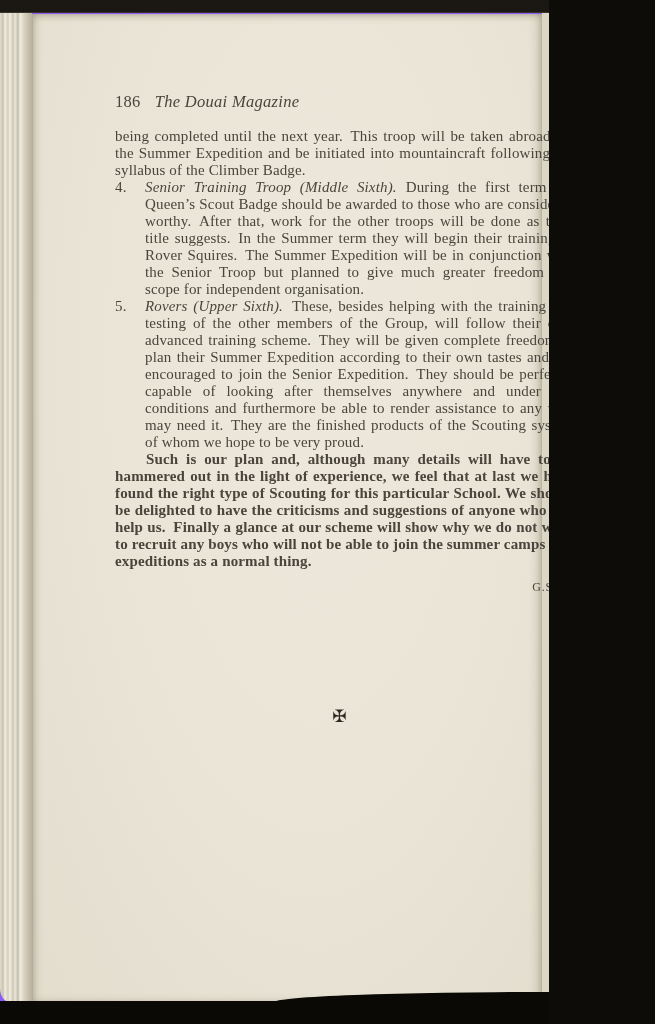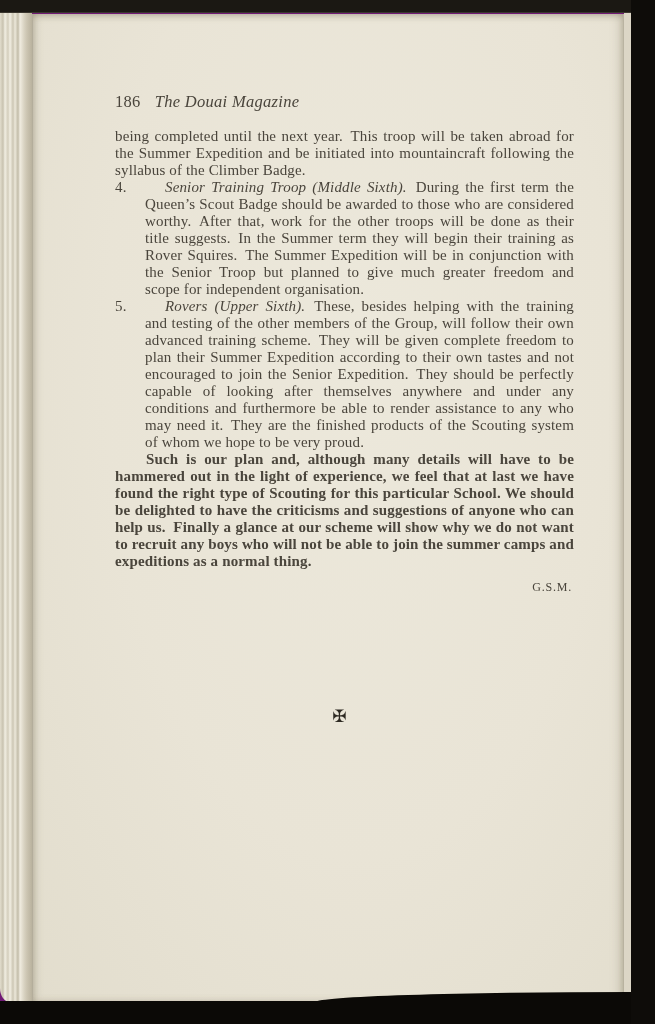--- a/index.html
+++ b/index.html
@@ -1,20 +1,20 @@
 <!DOCTYPE html>
 <html><head>
 <meta charset="utf-8">
 <style>
   * { margin:0; padding:0; box-sizing:border-box; }
   html,body { background:#0e0c09; }
   .screen {
     position:relative;
-    width:631px; height:1024px;
-    background:#701a75;
+    width:549px; height:1024px;
+    background:#8b5cf6;
     overflow:hidden;
     font-family:"Liberation Serif","DejaVu Serif",serif;
   }
   
   .page-stack {
     position:absolute; left:0; top:13px; bottom:22px; width:32px;
     background:linear-gradient(90deg,
       #e2ddcd 0px, #c8c2af 3px, #f1eee2 5px, #d3cdbb 8px,
       #f2efe3 10px, #ccc6b3 13px, #ece8da 15px, #c2bca8 18px,
       #f0ece0 20px, #d9d3c2 24px, #cbc4b1 27px, #b9b29e 32px);
@@ -59,21 +59,21 @@
 
   .text-block {
     position:absolute; left:82px; top:114px; width:459px;
     font-size:15px; line-height:17px; letter-spacing:.15px;
     text-align:justify;
   }
   .para-intro { }
   .list-item { display:flex; }
   .item-num { width:30px; flex:0 0 30px; }
   .item-body { flex:1; text-align:justify; }
-  .item-title { font-style:italic; margin-right:9px;margin-left:20px; }
+  .item-title { font-style:italic; margin-right:9px; }
   .para-closing { text-indent:31px;font-weight:bold; }
   .signature {
     margin-top:9px; text-align:right; padding-right:2px;
     font-size:12px; letter-spacing:.8px;
   }
   .ornament {
     margin-top:112px; text-align:center;
     font-family:"DejaVu Sans",sans-serif;
     font-size:17px; color:#2d2922; text-indent:-10px;
   }

